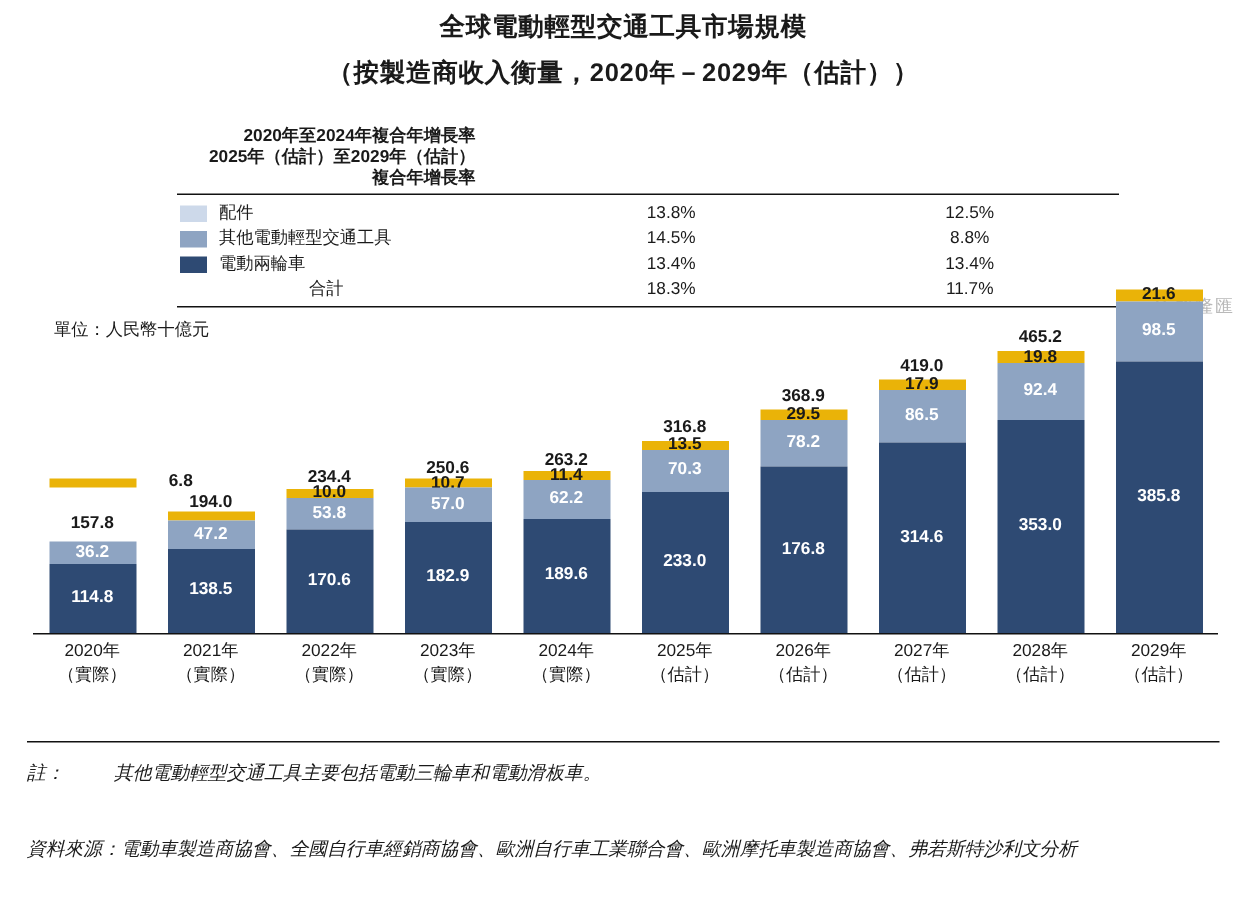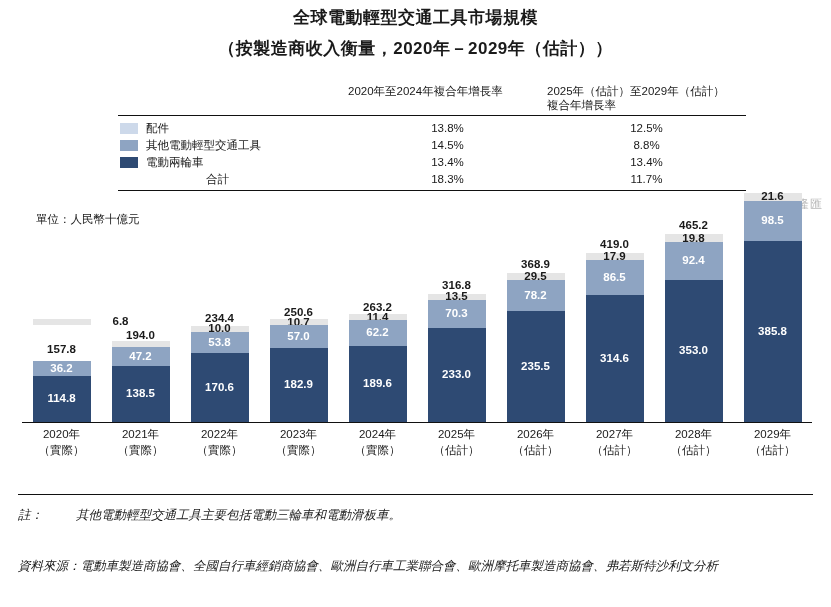--- a/index.html
+++ b/index.html
@@ -38,24 +38,25 @@
   
   .cagr-block {
     position: absolute;
     top: 84px;
     left: 118px;
     width: 628px;
   }
   .cagr-head {
     display: flex;
     font-size: 11.5px;
-    font-weight: normal;
-    text-align: left;
+    font-weight: bold;
+    text-align: right;
     line-height: 14px;
     padding-bottom: 3px;
+    flex-direction: column;
   }
   .cagr-head .spacer { width: 230px; }
   .cagr-head .col { width: 199px; }
   .cagr-rule {
     border-top: 1.2px solid #111;
     width: 100%;
   }
   .cagr-body {
     padding-top: 4px;
   }
@@ -137,21 +138,21 @@
     display: flex;
     align-items: center;
     justify-content: center;
     color: #ffffff;
     font-size: 11.5px;
     font-weight: bold;
     line-height: 1;
   }
   .seg.dark { background: #2e4a73; }
   .seg.mid  { background: #8ea4c2; }
-  .seg.light{ background: #e5e5e5; color: #1a1a1a; }
+  .seg.light{ background: #eab308; color: #1a1a1a; }
   .seg .inlabel { white-space: nowrap; }
   .seg .outlabel {
     position: absolute;
     right: -38px;
     color: #1a1a1a;
     font-size: 11.5px;
     font-weight: bold;
     white-space: nowrap;
   }
   .total-label {
@@ -372,21 +373,21 @@
         <div class="bar-col">
           <div class="total-label" style="bottom: 151.756px;">368.9</div>
           <div class="stack">
             <div class="seg light" style="height: 6.3309px;">
               <span class="inlabel">29.5</span>
             </div>
             <div class="seg mid" style="height: 31.5335px;">
               <span class="inlabel">78.2</span>
             </div>
             <div class="seg dark" style="height: 110.891px;">
-              <span class="inlabel">235.5</span>
+              <span class="inlabel">176.8</span>
             </div>
           </div>
         </div>
         <div class="bar-col">
           <div class="total-label" style="bottom: 171.958px;">419.0</div>
           <div class="stack">
             <div class="seg light" style="height: 7.21803px;">
               <span class="inlabel">17.9</span>
             </div>
             <div class="seg mid" style="height: 34.8804px;">

